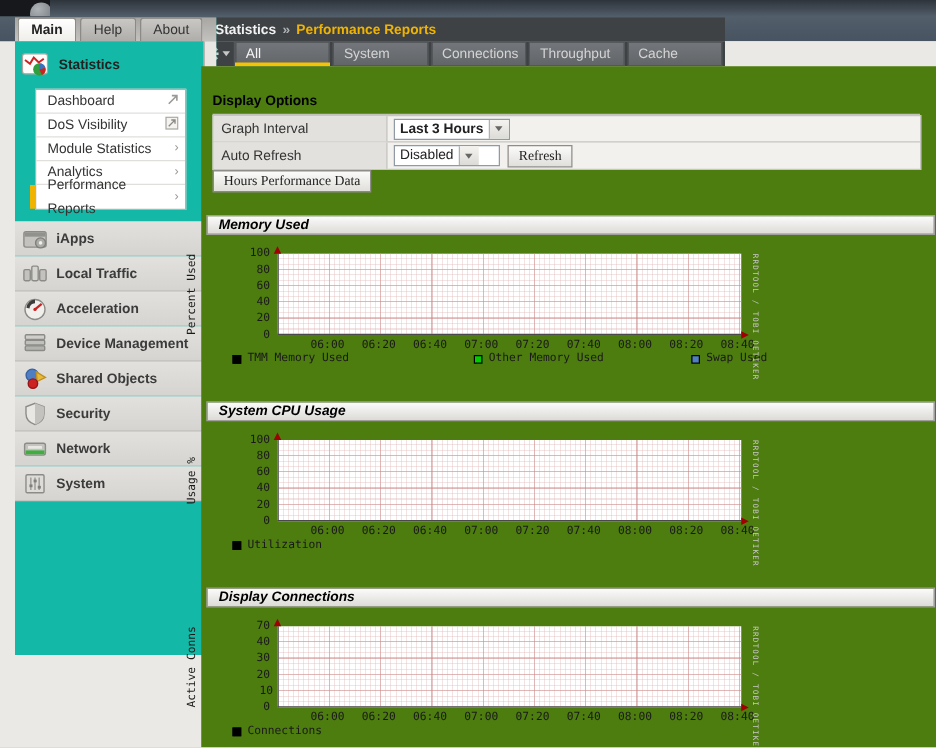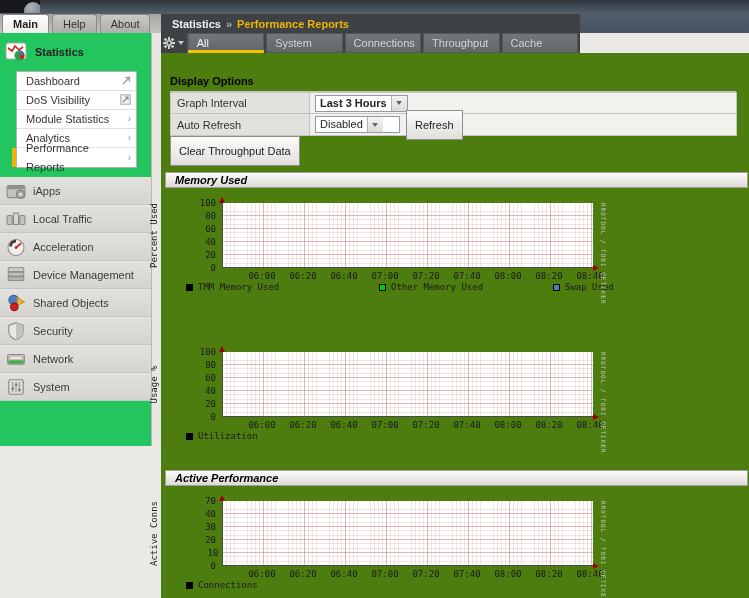--- a/index.html
+++ b/index.html
@@ -8,22 +8,22 @@
           font-family:"Liberation Sans", sans-serif; font-size:11px; color:#222; background:#eae9e5; }
 
   
   #brand-band { position:absolute; left:0; top:0; width:749px; height:33px;
                 background:linear-gradient(#2e343b,#525e6a 40%,#475360); }
   #logo-block { position:absolute; left:0; top:0; width:40px; height:13px; background:#16181b; overflow:hidden; }
   #logo-ball { position:absolute; left:24px; top:2px; width:18px; height:18px; border-radius:50%;
                background:radial-gradient(circle at 35% 30%, #aeb3b8, #6b7076); }
 
   
-  #sidebar { position:absolute; left:0; top:14px; width:161px; height:432px;
-             background:#22c55e; }
+  #sidebar { position:absolute; left:12px; top:14px; width:161px; height:510px;
+             background:#14b8a6; }
   #side-tabs { position:relative; height:19px; background:linear-gradient(#a7a6a2,#c3c2be);
                display:flex; align-items:flex-end; padding-left:2px; }
   .side-tab { height:19px; line-height:19px; padding:0 10px; margin-right:3px;
               border:1px solid #8b8a86; border-bottom:none; border-radius:3px 3px 0 0;
               background:linear-gradient(#c9c8c4,#aeada9); color:#333; cursor:default; }
   .side-tab.active { background:linear-gradient(#ffffff,#efeeea); font-weight:bold; color:#222; }
   #side-splitter { position:absolute; right:0; top:19px; width:10px; bottom:0;
                    background:#e8e7e3; border-left:1px solid #b7b6b2; }
 
   #stats-header { display:flex; align-items:center; gap:8px; padding:8px 6px 6px 5px; }
@@ -34,21 +34,21 @@
                   border-bottom:1px solid #e0dfdb; color:#333; display:flex; align-items:center; cursor:default; }
   .submenu-item:last-child { border-bottom:none; }
   .submenu-item .tl { margin-left:auto; margin-right:5px; color:#9a9996; font-size:10px; line-height:1; }
   .submenu-item.active::before { content:""; position:absolute; left:-5px; top:0; width:4px; height:100%; background:#f0b400; }
 
   #sections { margin-top:9px; }
   .section-item { position:relative; height:28px; display:flex; align-items:center;
                   border-bottom:1px solid #c6c5c1; background:linear-gradient(#e2e1dd,#d5d4d0);
                   padding-left:6px; cursor:default; }
   .section-item .ic { width:20px; height:20px; margin-right:7px; flex:none; }
-  .section-item .lb { font-weight:normal; color:#3b3b3b; }
+  .section-item .lb { font-weight:bold; color:#3b3b3b; }
 
   
   #breadcrumb-bar { position:absolute; left:161px; top:14px; width:419px; height:19px;
                     background:#3e4245; display:flex; align-items:center; padding-left:11px;
                     font-weight:bold; }
   #breadcrumb-bar .sec { color:#f2f2f2; }
   #breadcrumb-bar .sep { color:#aeb2b5; margin:0 5px; }
   #breadcrumb-bar .pg { color:#f0b400; }
 
   #tabstrip { position:absolute; left:161px; top:33px; width:419px; height:20px;
@@ -74,22 +74,22 @@
   .disp-row:last-child { border-bottom:none; }
   .disp-label { width:139px; background:#e2e1dd; border-right:1px solid #c6c5c1;
                 display:flex; align-items:center; padding-left:6px; color:#333; }
   .disp-value { flex:1; display:flex; align-items:center; padding-left:5px; gap:6px; }
   .sel { display:inline-flex; height:17px; border:1px solid #8f9aa6; background:#fff; cursor:pointer; }
   .sel .txt { padding:0 4px; line-height:15px; white-space:nowrap; }
   .sel .btn { width:16px; border-left:1px solid #aab2ba; background:linear-gradient(#f4f3ef,#dcdbd7);
               display:flex; align-items:center; justify-content:center; }
   .sel .btn i { width:0; height:0; border-left:3px solid transparent; border-right:3px solid transparent;
                 border-top:4px solid #666; }
-  .btn-std { height:30px; padding:0 8px; border:1px solid #8e8d89; background:linear-gradient(#fbfbfa,#e0dfdb);
-             font-family:Liberation Sans, sans-serif; font-size:11px; color:#222; cursor:pointer; }
+  .btn-std { height:18px; padding:0 8px; border:1px solid #8e8d89; background:linear-gradient(#fbfbfa,#e0dfdb);
+             font-family:Liberation Serif, serif; font-size:11px; color:#222; cursor:pointer; }
   #clear-btn { position:absolute; left:9px; top:83px; }
 
   
   #charts { position:absolute; left:4px; top:119px; width:583px; }
   .chart-block { position:relative; width:583px; height:126px; margin-bottom:23px; }
   .chart-header { position:absolute; left:0; top:0; right:0; height:16px; line-height:15px;
                   background:linear-gradient(#fbfbfa,#dcdbd7); border:1px solid #a09f9b;
                   font-weight:bold; color:#000; padding-left:9px;font-style:italic; }
   .plot { position:absolute; left:57px; top:31px; width:371px; height:65px; background:#fff;
           border-left:1px solid #4a4a4a; border-bottom:1px solid #4a4a4a;
@@ -298,21 +298,21 @@
             <span class="txt">Disabled</span>
             <span class="btn">
                 <i></i>
               </span>
           </span>
           <button class="btn-std">Refresh</button>
         </div>
       </div>
     </div>
 
-    <button class="btn-std" id="clear-btn">Clear Throughput Data</button>
+    <button class="btn-std" id="clear-btn">Hours Performance Data</button>
 
     <div id="charts">
         <div class="chart-block">
           <div class="chart-header">Memory Used</div>
           <div class="ylab mono">Percent Used</div>
           <div class="ytick mono" style="left: 19px; top: 91.5px;">0</div>
           <div class="ytick mono" style="left: 19px; top: 78.5px;">20</div>
           <div class="ytick mono" style="left: 19px; top: 65.5px;">40</div>
           <div class="ytick mono" style="left: 19px; top: 52.5px;">60</div>
           <div class="ytick mono" style="left: 19px; top: 39.5px;">80</div>
@@ -338,20 +338,21 @@
             <span class="sw" style="background: rgb(0, 204, 0);"></span>
             <span>Other Memory Used</span>
           </div>
           <div class="legend-item mono" style="left: 388px;">
             <span class="sw" style="background: rgb(79, 127, 194);"></span>
             <span>Swap Used</span>
           </div>
           <div class="watermark">RRDTOOL / TOBI OETIKER</div>
         </div>
         <div class="chart-block">
+          <div class="chart-header">System CPU Usage</div>
           <div class="ylab mono">Usage %</div>
           <div class="ytick mono" style="left: 19px; top: 91.5px;">0</div>
           <div class="ytick mono" style="left: 19px; top: 78.5px;">20</div>
           <div class="ytick mono" style="left: 19px; top: 65.5px;">40</div>
           <div class="ytick mono" style="left: 19px; top: 52.5px;">60</div>
           <div class="ytick mono" style="left: 19px; top: 39.5px;">80</div>
           <div class="ytick mono" style="left: 19px; top: 26.5px;">100</div>
           <div class="plot">
             <div class="arr-up"></div>
             <div class="arr-right"></div>
@@ -365,21 +366,21 @@
           <div class="xtick mono" style="left: 343px;">08:00</div>
           <div class="xtick mono" style="left: 384px;">08:20</div>
           <div class="xtick mono" style="left: 425px;">08:40</div>
           <div class="legend-item mono" style="left: 21px;">
             <span class="sw" style="background: rgb(0, 0, 0);"></span>
             <span>Utilization</span>
           </div>
           <div class="watermark">RRDTOOL / TOBI OETIKER</div>
         </div>
         <div class="chart-block">
-          <div class="chart-header">Active Performance</div>
+          <div class="chart-header">Display Connections</div>
           <div class="ylab mono">Active Conns</div>
           <div class="ytick mono" style="left: 19px; top: 91.5px;">0</div>
           <div class="ytick mono" style="left: 32px; top: 78.5px; text-align: center;">10</div>
           <div class="ytick mono" style="left: 19px; top: 65.5px;">20</div>
           <div class="ytick mono" style="left: 19px; top: 52.5px;">30</div>
           <div class="ytick mono" style="left: 19px; top: 39.5px;">40</div>
           <div class="ytick mono" style="left: 19px; top: 26.5px;">70</div>
           <div class="plot">
             <div class="arr-up"></div>
             <div class="arr-right"></div>

